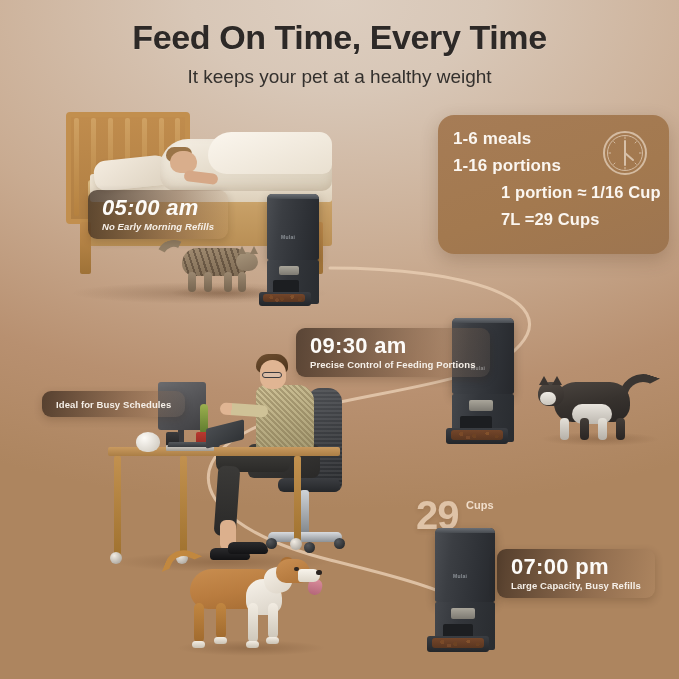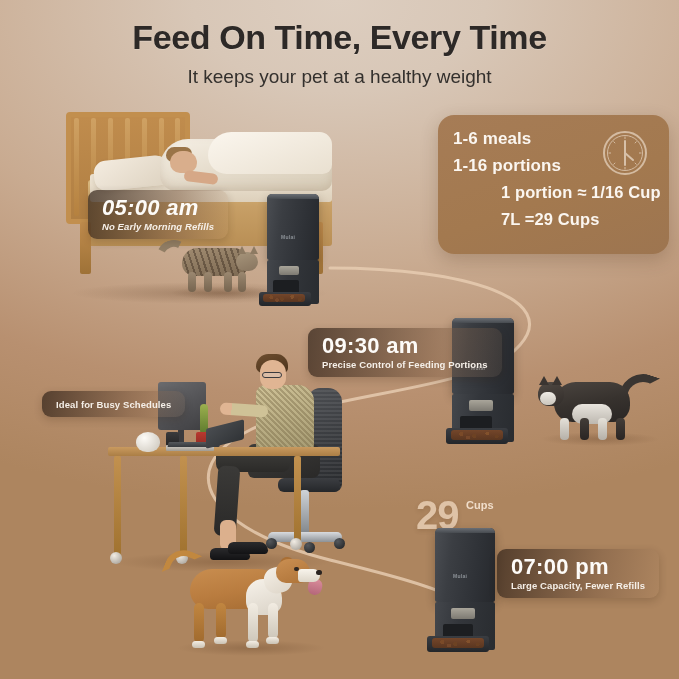--- a/index.html
+++ b/index.html
@@ -67,21 +67,21 @@
   }
   .chip .t {
     color:#fdfbf8; font-size:22px; font-weight:bold;
     line-height:1.05; letter-spacing:.3px;
   }
   .chip .s {
     color:#f5efe8; font-size:9.5px; font-weight:bold;
     margin-top:2px; letter-spacing:.1px; white-space:nowrap;
   }
   #chip-0500 { left:88px; top:190px;font-style:italic; }
-  #chip-0930 { left:308px; top:328px; }
+  #chip-0930 { left:296px; top:328px; }
   #chip-0300 { left:42px; top:391px; }
   #chip-0700 { left:497px; top:549px; }
 
   
   .cups-badge { position:absolute; left:416px; top:497px; z-index:12; }
   .cups-badge .n {
     font-size:40px; font-weight:bold; color:#dfc3a7;
     line-height:.9; letter-spacing:-1px;
     text-shadow:0 2px 4px rgba(90,55,30,.18);
   }
@@ -539,16 +539,16 @@
       <div class="fd-base" style="top:74px;width:60px;height:48px;"></div>
       <div class="fd-screen" style="left:16px;top:80px;width:24px;height:11px;"></div>
       <div class="fd-chute" style="left:8px;top:96px;width:30px;height:18px;"></div>
       <div class="fd-bowl" style="left:-8px;top:108px;width:62px;height:16px;"></div>
       <div class="fd-kibble" style="left:-3px;top:110px;width:52px;height:10px;"></div>
     </div>
   </div>
 
   <div class="chip" id="chip-0700">
     <div class="t">07:00 pm</div>
-    <div class="s">Large Capacity, Fewer Refills</div>
+    <div class="s">Large Capacity, Busy Refills</div>
   </div>
 
 </div>
 
 </body></html>

